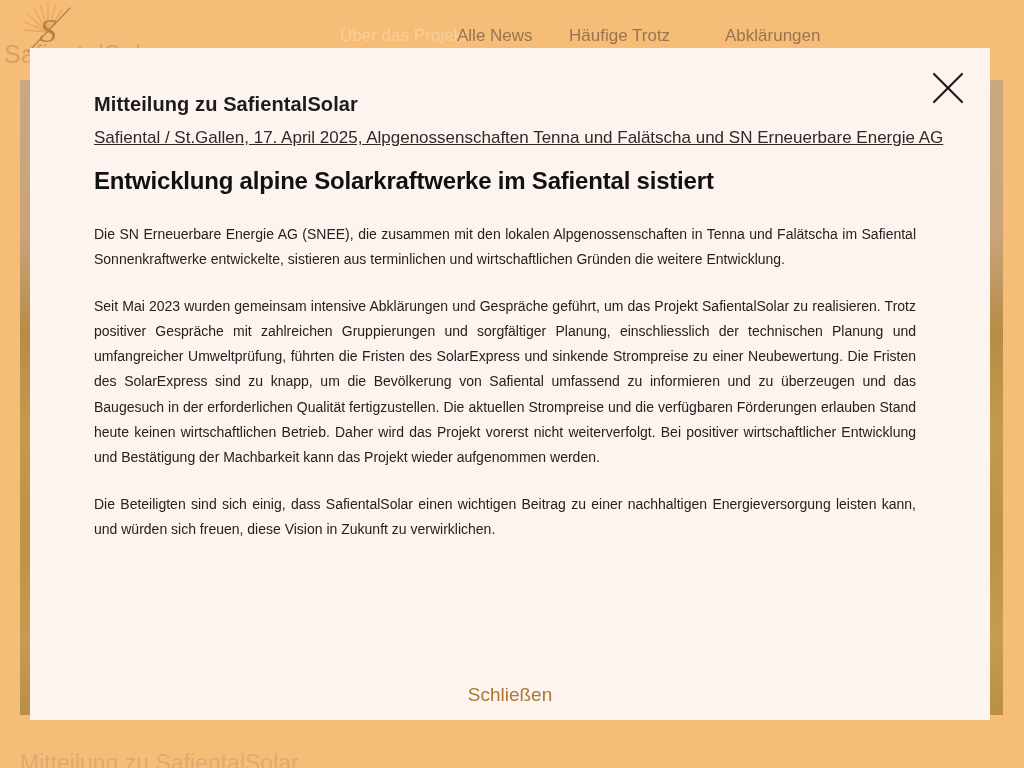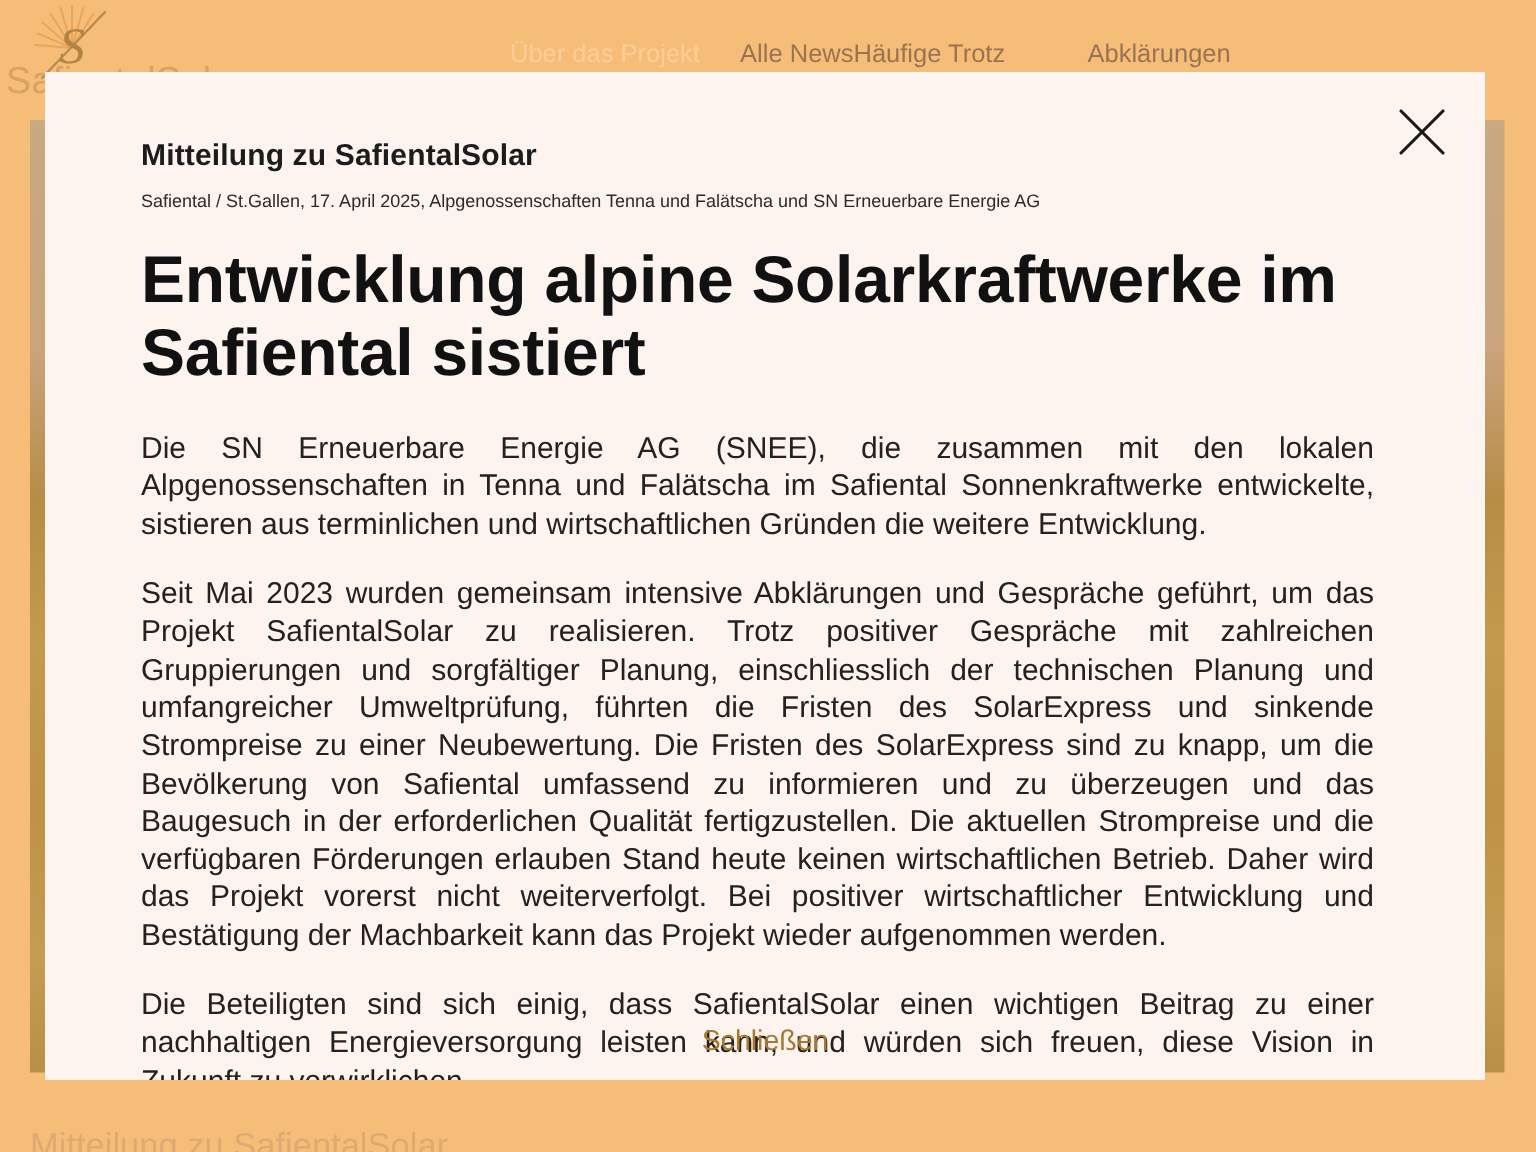--- a/index.html
+++ b/index.html
@@ -67,21 +67,21 @@
     gap: 0px;
     font-size: 17px;
   }
   .main-nav a {
     color: #9a7450;
     text-decoration: none;
     display: inline-block;
     white-space: nowrap;
   }
   .nav-0 { width: 117px; color: #fbcf97 !important; }
-  .nav-1 { width: 112px; text-align: right; }
+  .nav-1 { width: 112px; }
   .nav-2 { width: 156px; }
   .nav-3 { width: 120px; }
 
   
   .hero-block {
     position: absolute;
     left: 20px;
     top: 80px;
     width: 983px;
     height: 635px;
@@ -144,41 +144,42 @@
   .kicker {
     font-size: 20px;
     font-weight: 700;
     color: #1c1c1c;
     letter-spacing: .1px;
     line-height: 1.2;
   }
 
   .dateline {
     margin-top: 11px;
-    font-size: 12px;
+    font-size: 17px;
     color: #2e2a28;
     line-height: 1.3;
     white-space: nowrap;
+    text-decoration: underline;
   }
 
   .headline {
     margin-top: 19px;
-    font-size: 44px;
+    font-size: 24px;
     font-weight: 700;
     color: #111;
     letter-spacing: -0.2px;
     line-height: 1.12;
   }
 
   .body-copy {
     margin-top: 27px;
   }
 
   .body-copy p {
-    font-size: 20px;
+    font-size: 14px;
     line-height: 25.3px;
     color: #26211e;
     text-align: justify;
     margin-bottom: 21px;
   }
   .body-copy p:last-child { margin-bottom: 0; }
 
   .close-link-row {
     position: absolute;
     left: 0;

